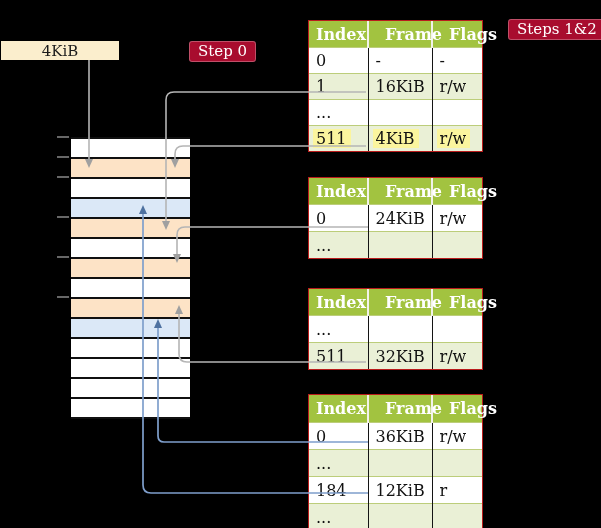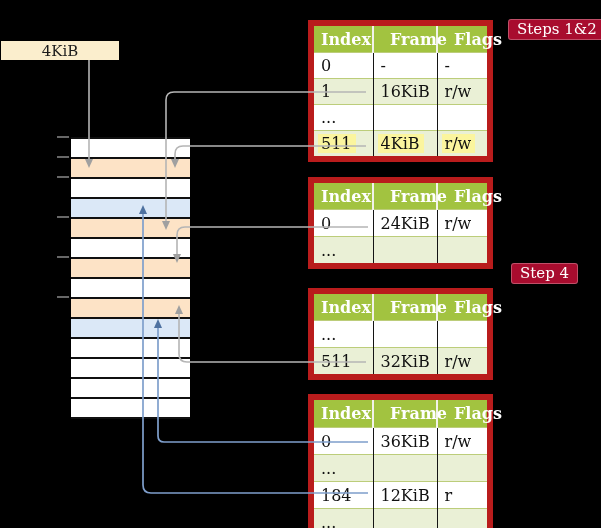--- a/index.html
+++ b/index.html
@@ -21,21 +21,21 @@
   #step4{left:511px;top:263px}
 
   
   .memory-column{position:absolute;left:71px;top:137px;width:119px;border-top:2px solid #101010;}
   .mem-row{height:18px;border-bottom:2px solid #101010;}
   .f-white{background:#ffffff}
   .f-peach{background:#fde3c6}
   .f-blue{background:#dbe8f7}
 
   
-  .ptable{position:absolute;left:308px;border:6px solid #b91c1c;background:#fff;}
+  .ptable{position:absolute;left:308px;border:1px solid #b91c1c;background:#fff;}
   #t1{top:20px}#t2{top:177px}#t3{top:288px}#t4{top:394px}
   .ptable table{border-collapse:collapse;table-layout:fixed;width:173px;}
   .ptable th{background:#a2c340;color:#fff;font-size:16px;font-weight:bold;text-align:left;
              padding:0 0 0 7px;height:26px;}
   #t4 th{height:27px}
   .ptable th + th{border-left:2px solid #f2f2ea;padding-left:16px;}
   .ptable td{font-size:16px;color:#111;padding:0 0 0 7px;height:25px;vertical-align:middle;
              border-top:1.5px solid #bccd7a;white-space:nowrap;overflow:hidden;}
   #t2 td,#t3 td,#t4 td{height:26px}
   .ptable td + td{border-left:1.5px solid #141414;}
@@ -45,22 +45,22 @@
   
   .overlay{position:absolute;left:0;top:0;z-index:5;pointer-events:none;}
 </style>
 </head>
 <body>
 
 <div class="stage">
 
   <div class="frame-box">4KiB</div>
 
+  <div class="step" id="step0">Step 0</div>
   <div class="step" id="step12">Steps 1&amp;2</div>
-  <div class="step" id="step4">Step 4</div>
 
   <div class="memory-column">
       <div class="mem-row f-white"></div>
       <div class="mem-row f-peach"></div>
       <div class="mem-row f-white"></div>
       <div class="mem-row f-blue"></div>
       <div class="mem-row f-peach"></div>
       <div class="mem-row f-white"></div>
       <div class="mem-row f-peach"></div>
       <div class="mem-row f-white"></div>

